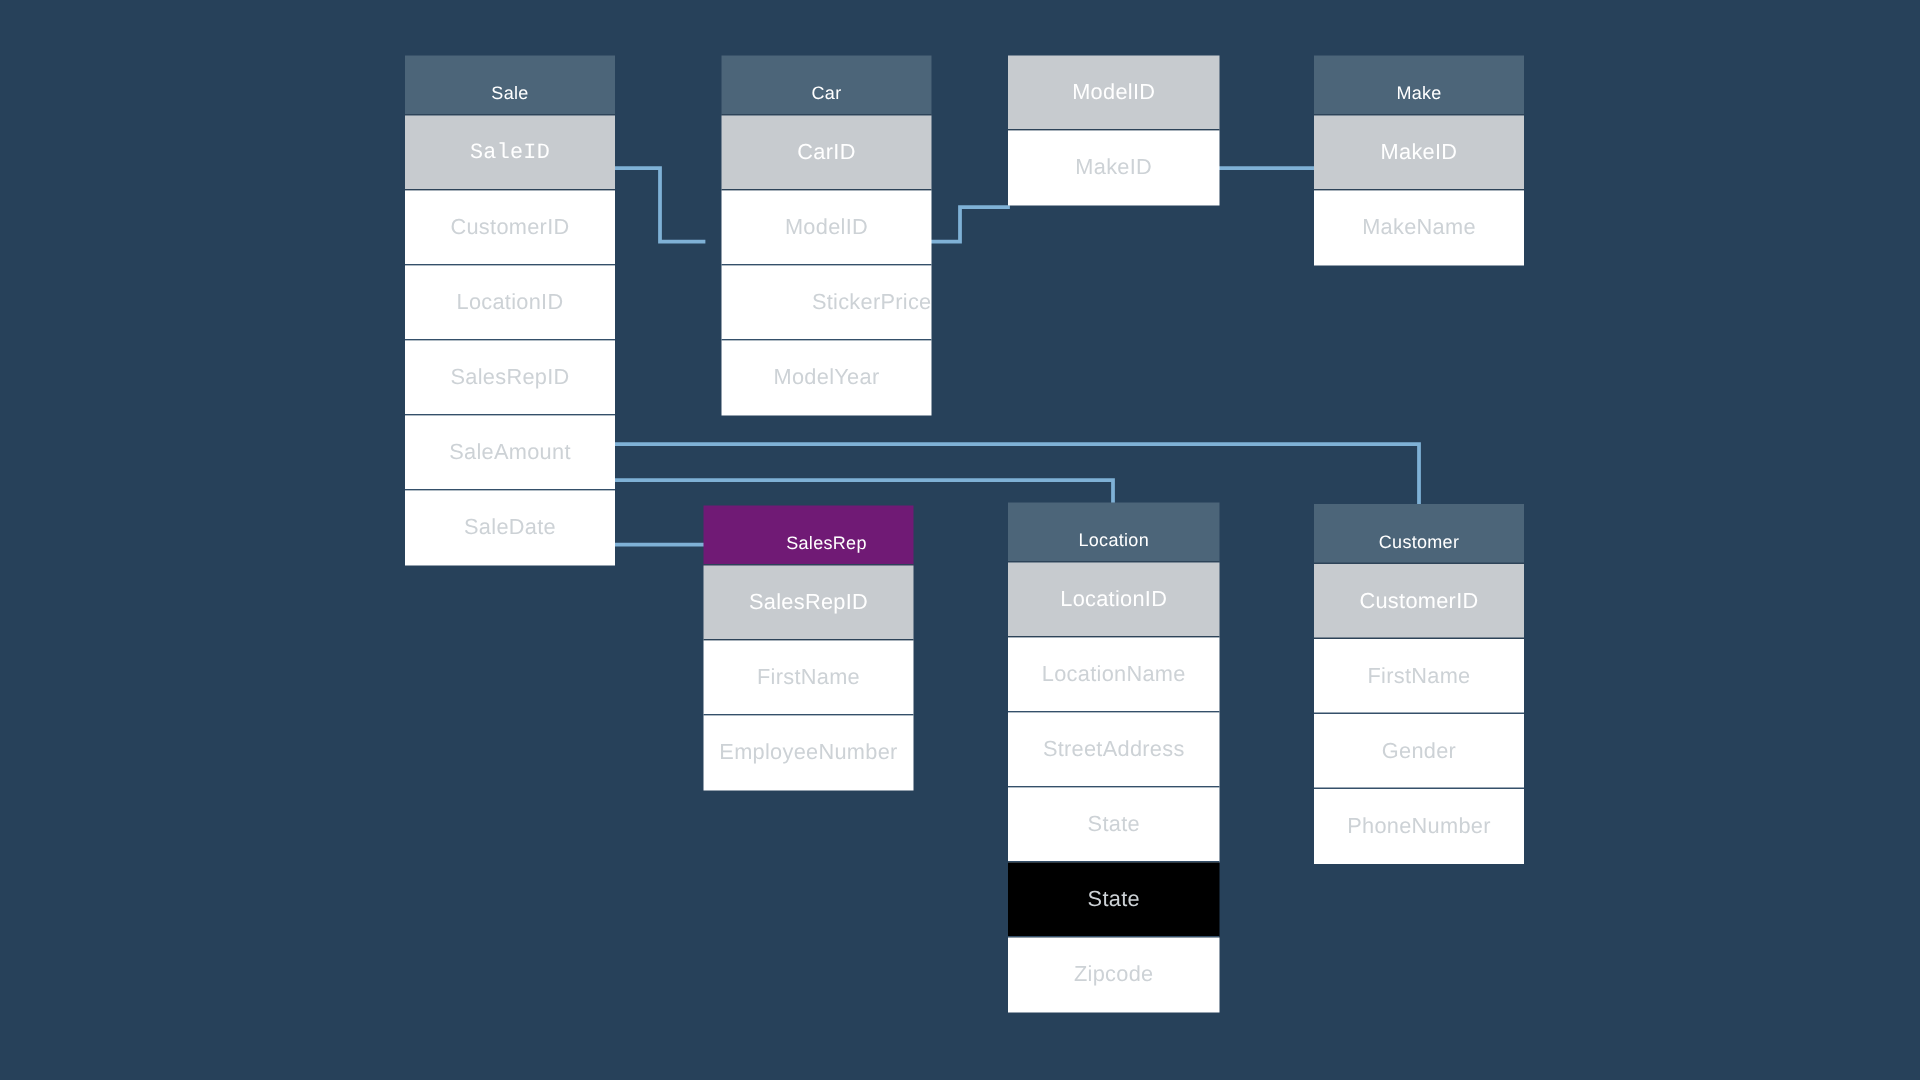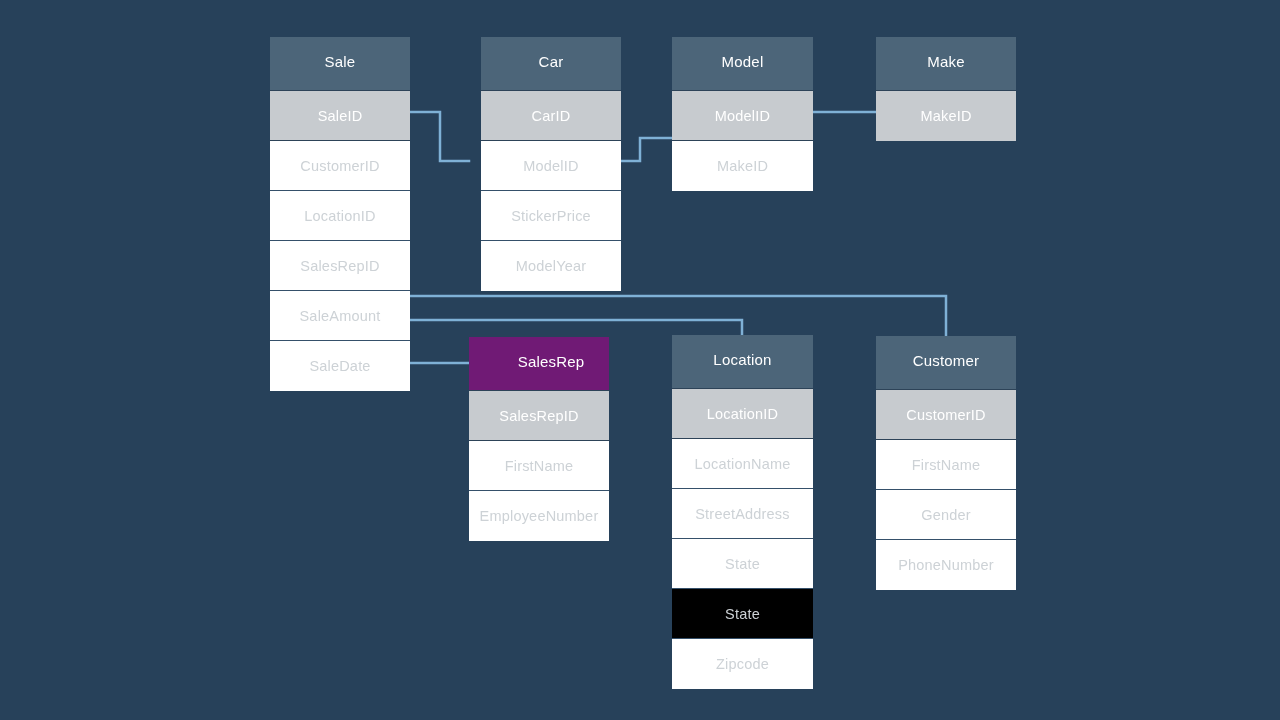--- a/index.html
+++ b/index.html
@@ -27,26 +27,26 @@
     height: 720px;
     pointer-events: none;
     z-index: 1;
   }
   .entity {
     position: absolute;
     z-index: 2;
     box-sizing: border-box;
   }
   .entity-header {
-    height: 54px;
+    height: 40px;
     line-height: 50px;
     text-align: center;
     background: #4c6579;
     color: #ffffff;
-    font-size: 15px;
+    font-size: 12px;
     letter-spacing: 0.2px;
     box-sizing: border-box;
     border-bottom: 1px solid #2d4358;
   }
   .field-row {
     height: 50px;
     line-height: 50px;
     text-align: center;
     font-size: 14.5px;
     box-sizing: border-box;
@@ -75,42 +75,42 @@
   <svg id="wires" viewBox="0 0 1280 720" xmlns="http://www.w3.org/2000/svg">
       <path d="M 410 112 L 440 112 L 440 161 L 469 161" fill="none" stroke="#7fb1d6" stroke-width="2.5" stroke-linecap="square" stroke-linejoin="miter"></path>
       <path d="M 609 161 L 640 161 L 640 138 L 672 138" fill="none" stroke="#7fb1d6" stroke-width="2.5" stroke-linecap="square" stroke-linejoin="miter"></path>
       <path d="M 813 112 L 876 112" fill="none" stroke="#7fb1d6" stroke-width="2.5" stroke-linecap="square" stroke-linejoin="miter"></path>
       <path d="M 410 296 L 946 296 L 946 336" fill="none" stroke="#7fb1d6" stroke-width="2.5" stroke-linecap="square" stroke-linejoin="miter"></path>
       <path d="M 410 320 L 742 320 L 742 335" fill="none" stroke="#7fb1d6" stroke-width="2.5" stroke-linecap="square" stroke-linejoin="miter"></path>
       <path d="M 410 363 L 469 363" fill="none" stroke="#7fb1d6" stroke-width="2.5" stroke-linecap="square" stroke-linejoin="miter"></path>
     </svg>
 <div class="entity" style="left: 270px; top: 37px; width: 140px;">
       <div class="entity-header" style="background: rgb(76, 101, 121);">Sale</div>
-      <div class="field-row pk" style="background: rgb(199, 203, 207);">SaleID</div>
+      <div class="field-row pk" style="background: rgb(199, 203, 207); font-family: Liberation Mono, monospace;">SaleID</div>
       <div class="field-row normal" style="background: rgb(255, 255, 255);">CustomerID</div>
       <div class="field-row normal" style="background: rgb(255, 255, 255);">LocationID</div>
       <div class="field-row normal" style="background: rgb(255, 255, 255);">SalesRepID</div>
       <div class="field-row normal" style="background: rgb(255, 255, 255);">SaleAmount</div>
       <div class="field-row normal" style="background: rgb(255, 255, 255);">SaleDate</div>
     </div>
     <div class="entity" style="left: 469px; top: 37px; width: 140px; margin-left: 12px;">
       <div class="entity-header" style="background: rgb(76, 101, 121);">Car</div>
       <div class="field-row pk" style="background: rgb(199, 203, 207);">CarID</div>
       <div class="field-row normal" style="background: rgb(255, 255, 255);">ModelID</div>
-      <div class="field-row normal" style="background: rgb(255, 255, 255);">StickerPrice</div>
+      <div class="field-row normal" style="background: rgb(255, 255, 255); text-align: right;">StickerPrice</div>
       <div class="field-row normal" style="background: rgb(255, 255, 255);">ModelYear</div>
     </div>
     <div class="entity" style="left: 672px; top: 37px; width: 141px;">
-      <div class="entity-header" style="background: rgb(76, 101, 121);">Model</div>
       <div class="field-row pk" style="background: rgb(199, 203, 207);">ModelID</div>
       <div class="field-row normal" style="background: rgb(255, 255, 255);">MakeID</div>
     </div>
     <div class="entity" style="left: 876px; top: 37px; width: 140px;">
       <div class="entity-header" style="background: rgb(76, 101, 121);">Make</div>
       <div class="field-row pk" style="background: rgb(199, 203, 207);">MakeID</div>
+      <div class="field-row normal" style="background: rgb(255, 255, 255);">MakeName</div>
     </div>
     <div class="entity" style="left: 469px; top: 337px; width: 140px;">
       <div class="entity-header" style="background: #701a75; padding-left: 24px;">SalesRep</div>
       <div class="field-row pk" style="background: rgb(199, 203, 207);">SalesRepID</div>
       <div class="field-row normal" style="background: rgb(255, 255, 255);">FirstName</div>
       <div class="field-row normal" style="background: rgb(255, 255, 255);">EmployeeNumber</div>
     </div>
     <div class="entity" style="left: 672px; top: 335px; width: 141px;">
       <div class="entity-header" style="background: rgb(76, 101, 121);">Location</div>
       <div class="field-row pk" style="background: rgb(199, 203, 207);">LocationID</div>

